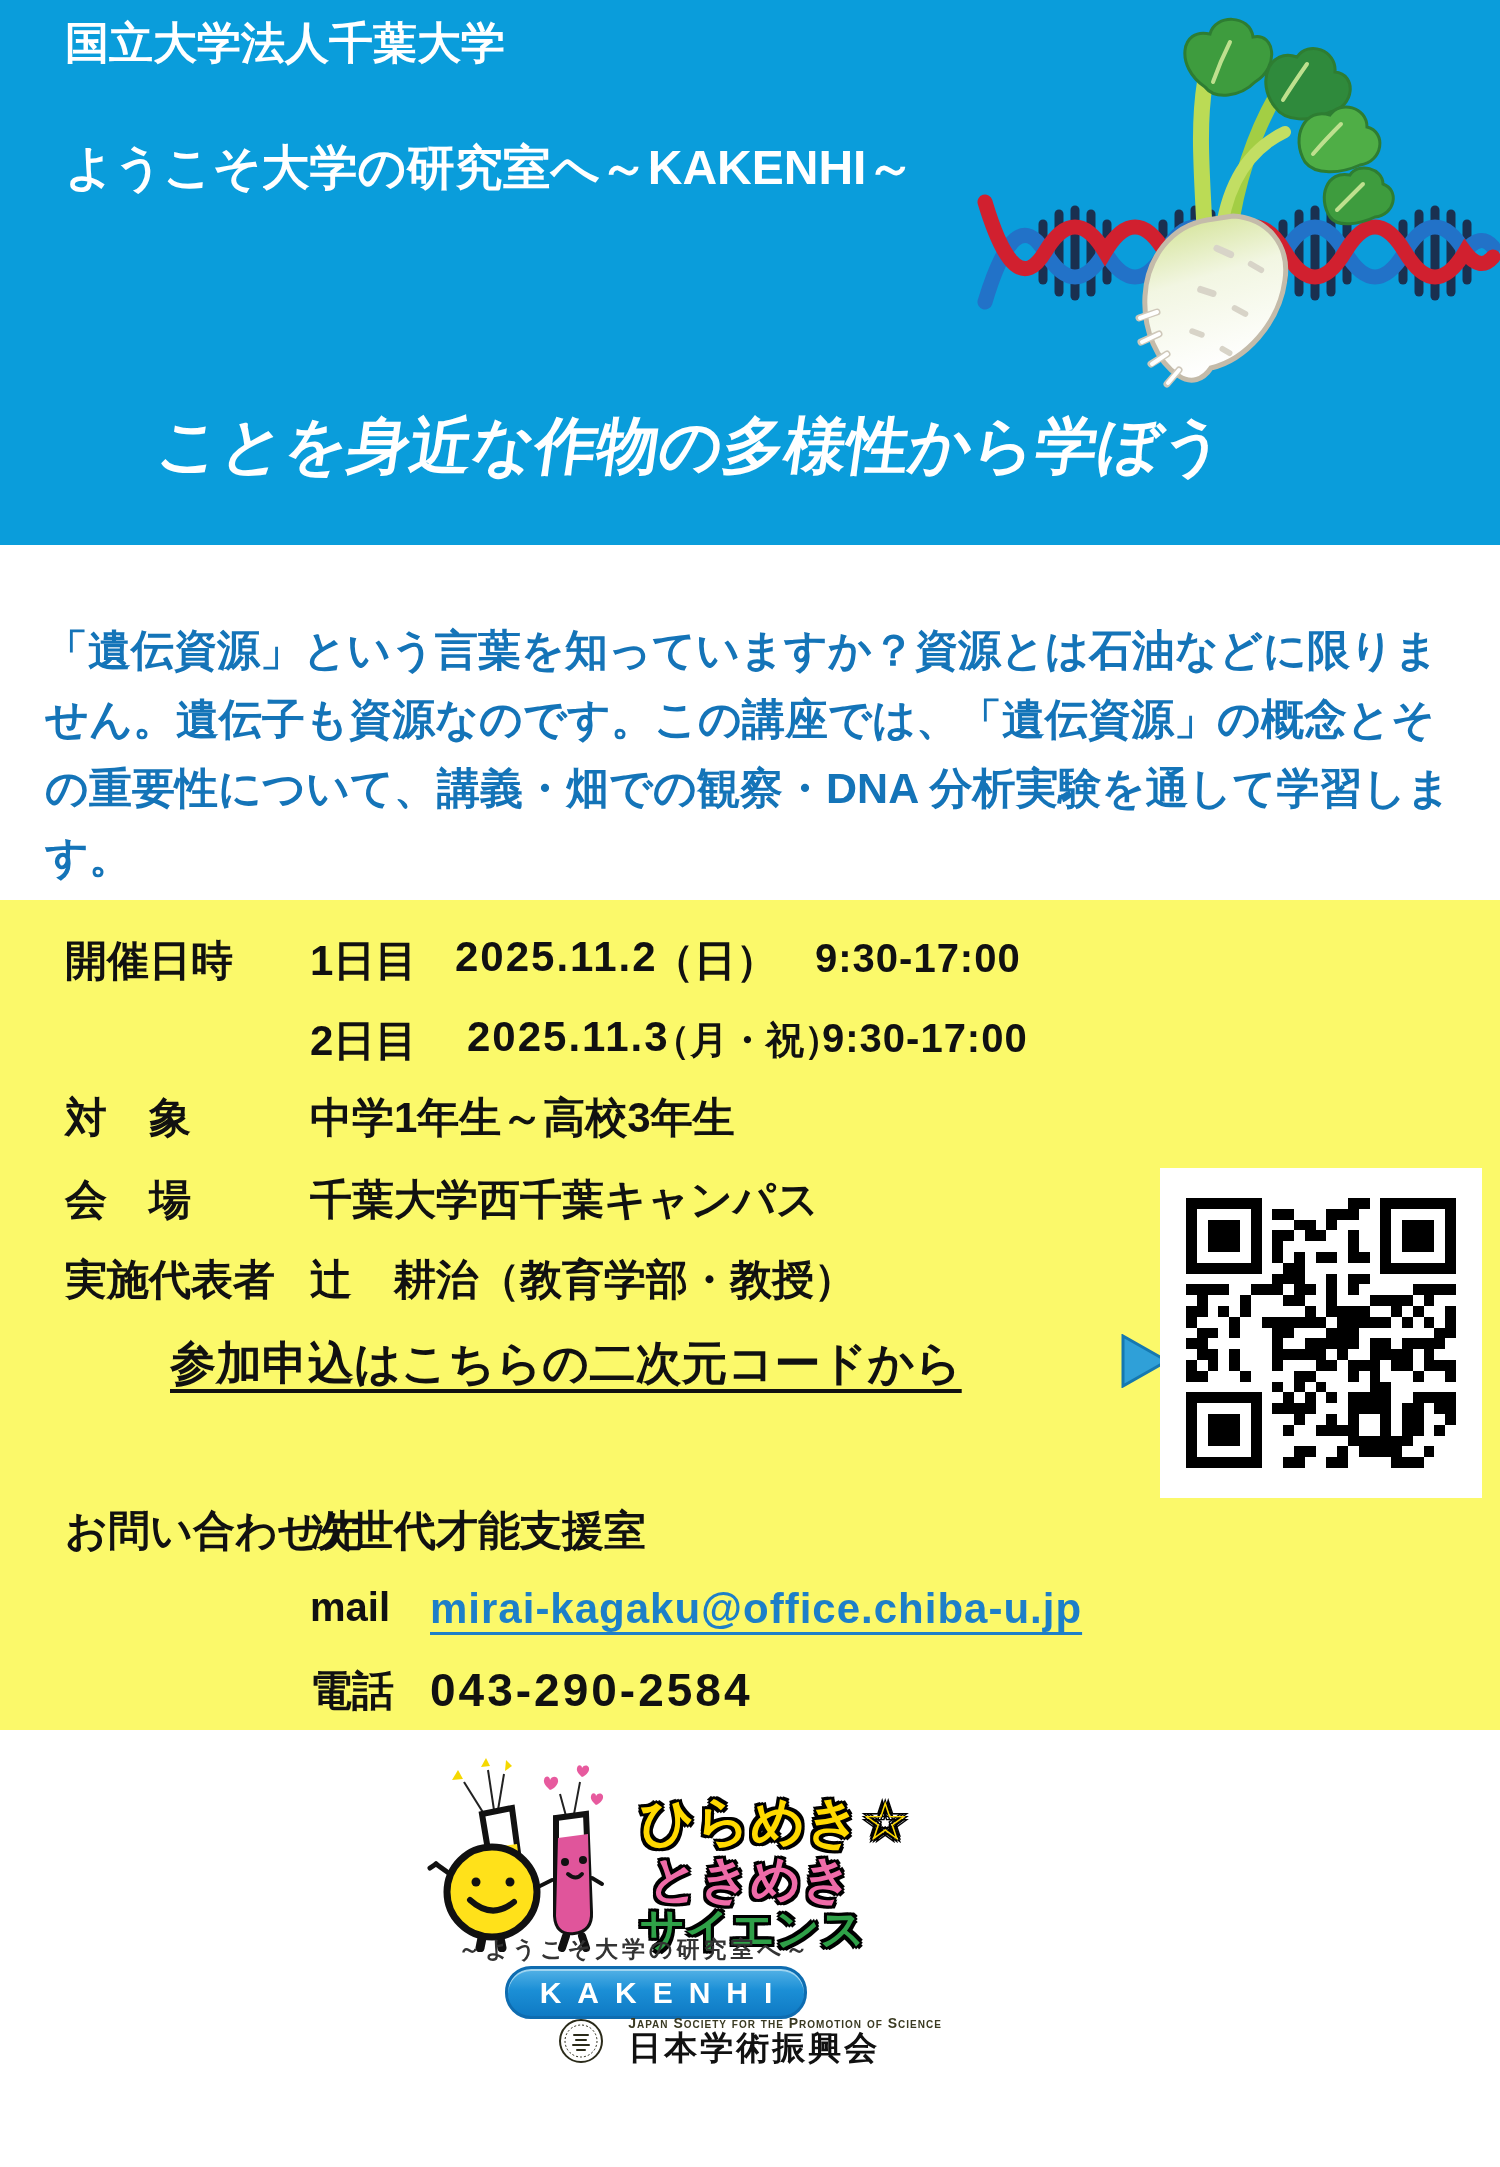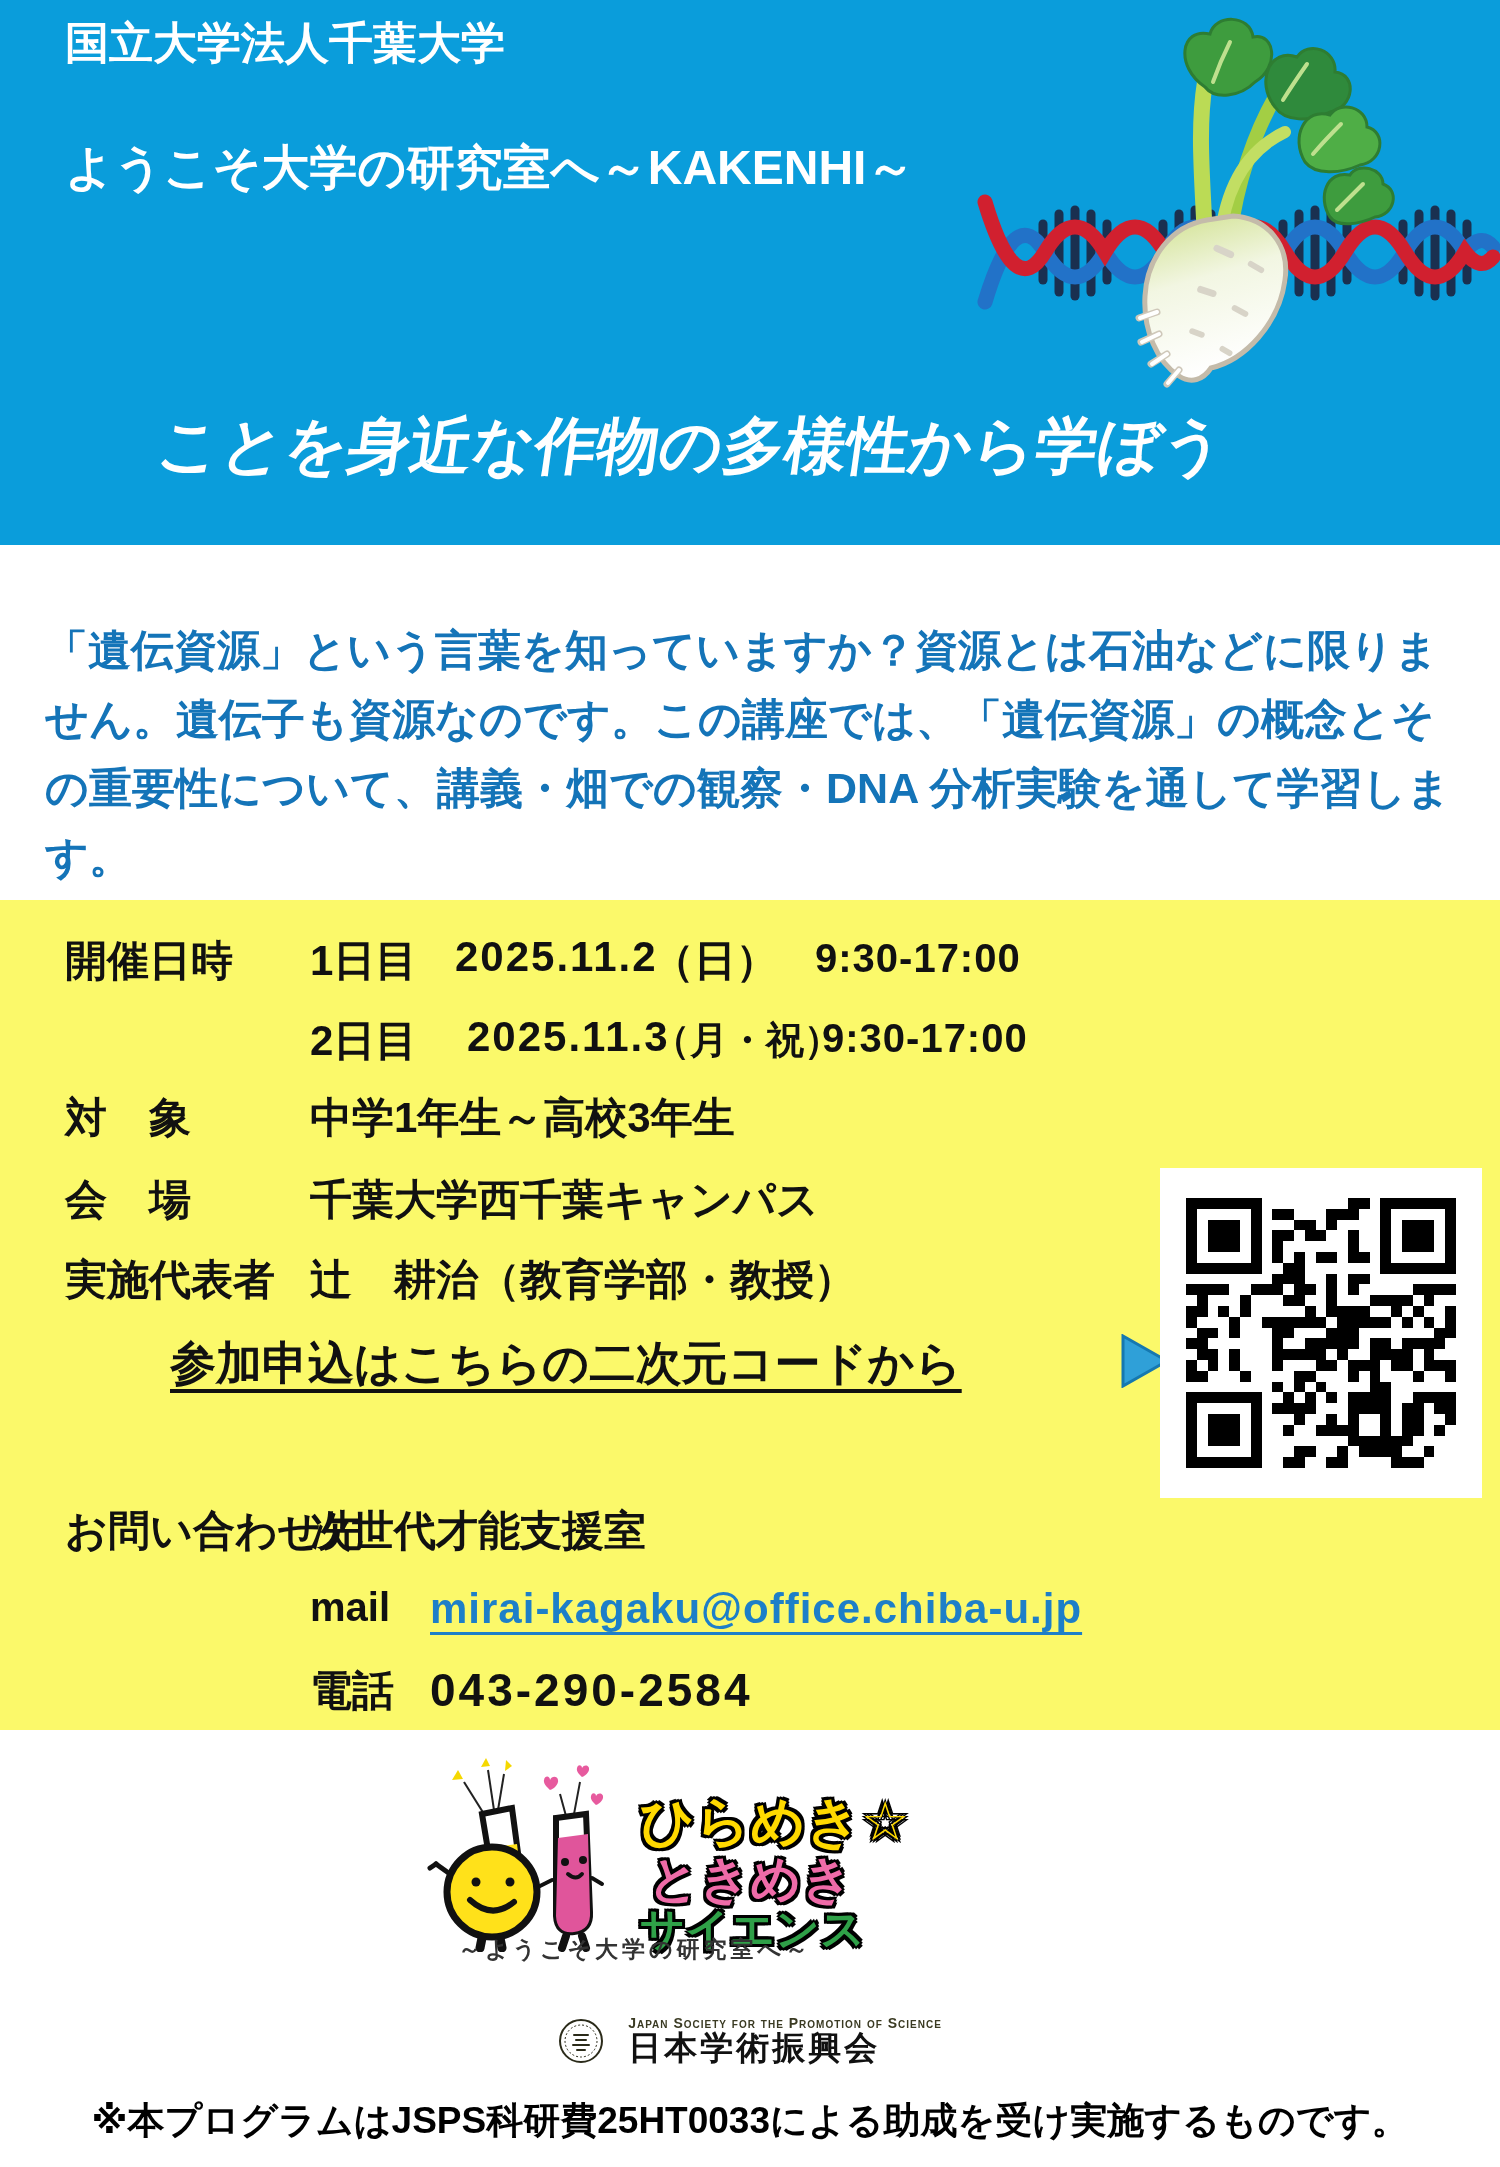--- a/index.html
+++ b/index.html
@@ -459,32 +459,32 @@
         <line x1="166" y1="184" x2="162" y2="196"></line>
           <line x1="182" y1="184" x2="186" y2="196"></line>
       </g>
     </g>
   </svg>
 
   <div class="abs logotext lt1">ひらめき☆</div>
   <div class="abs logotext lt2">ときめき</div>
   <div class="abs logotext lt3">サイエンス</div>
   <div class="abs tagline">～ようこそ大学の研究室へ～</div>
+  <div class="abs kakenhi">KAKENHI</div>
 
   <div class="abs jsps">
     <svg width="46" height="46" viewBox="0 0 46 46">
       <circle cx="23" cy="23" r="21" fill="#FFFFFF" stroke="#2B2B1A" stroke-width="2"></circle>
       <circle cx="23" cy="23" r="16" fill="none" stroke="#2B2B1A" stroke-width="1" stroke-dasharray="2,2"></circle>
       <g stroke="#2B2B1A" stroke-width="2" stroke-linecap="round">
         <line x1="16" y1="17" x2="30" y2="17"></line>
           <line x1="18" y1="22" x2="28" y2="22"></line>
         <line x1="15" y1="27" x2="31" y2="27"></line>
           <line x1="19" y1="32" x2="27" y2="32"></line>
       </g>
     </svg>
     <div class="jsps-texts">
       <span class="jsps-en">Japan Society for the Promotion of Science</span>
       <span class="jsps-ja">日本学術振興会</span>
     </div>
   </div>
 
-  <div class="abs footer">※本プログラムはJSPS科研費25HT0033による助成を受け実施するものです。</div>
 </div>
 
 </body></html>

